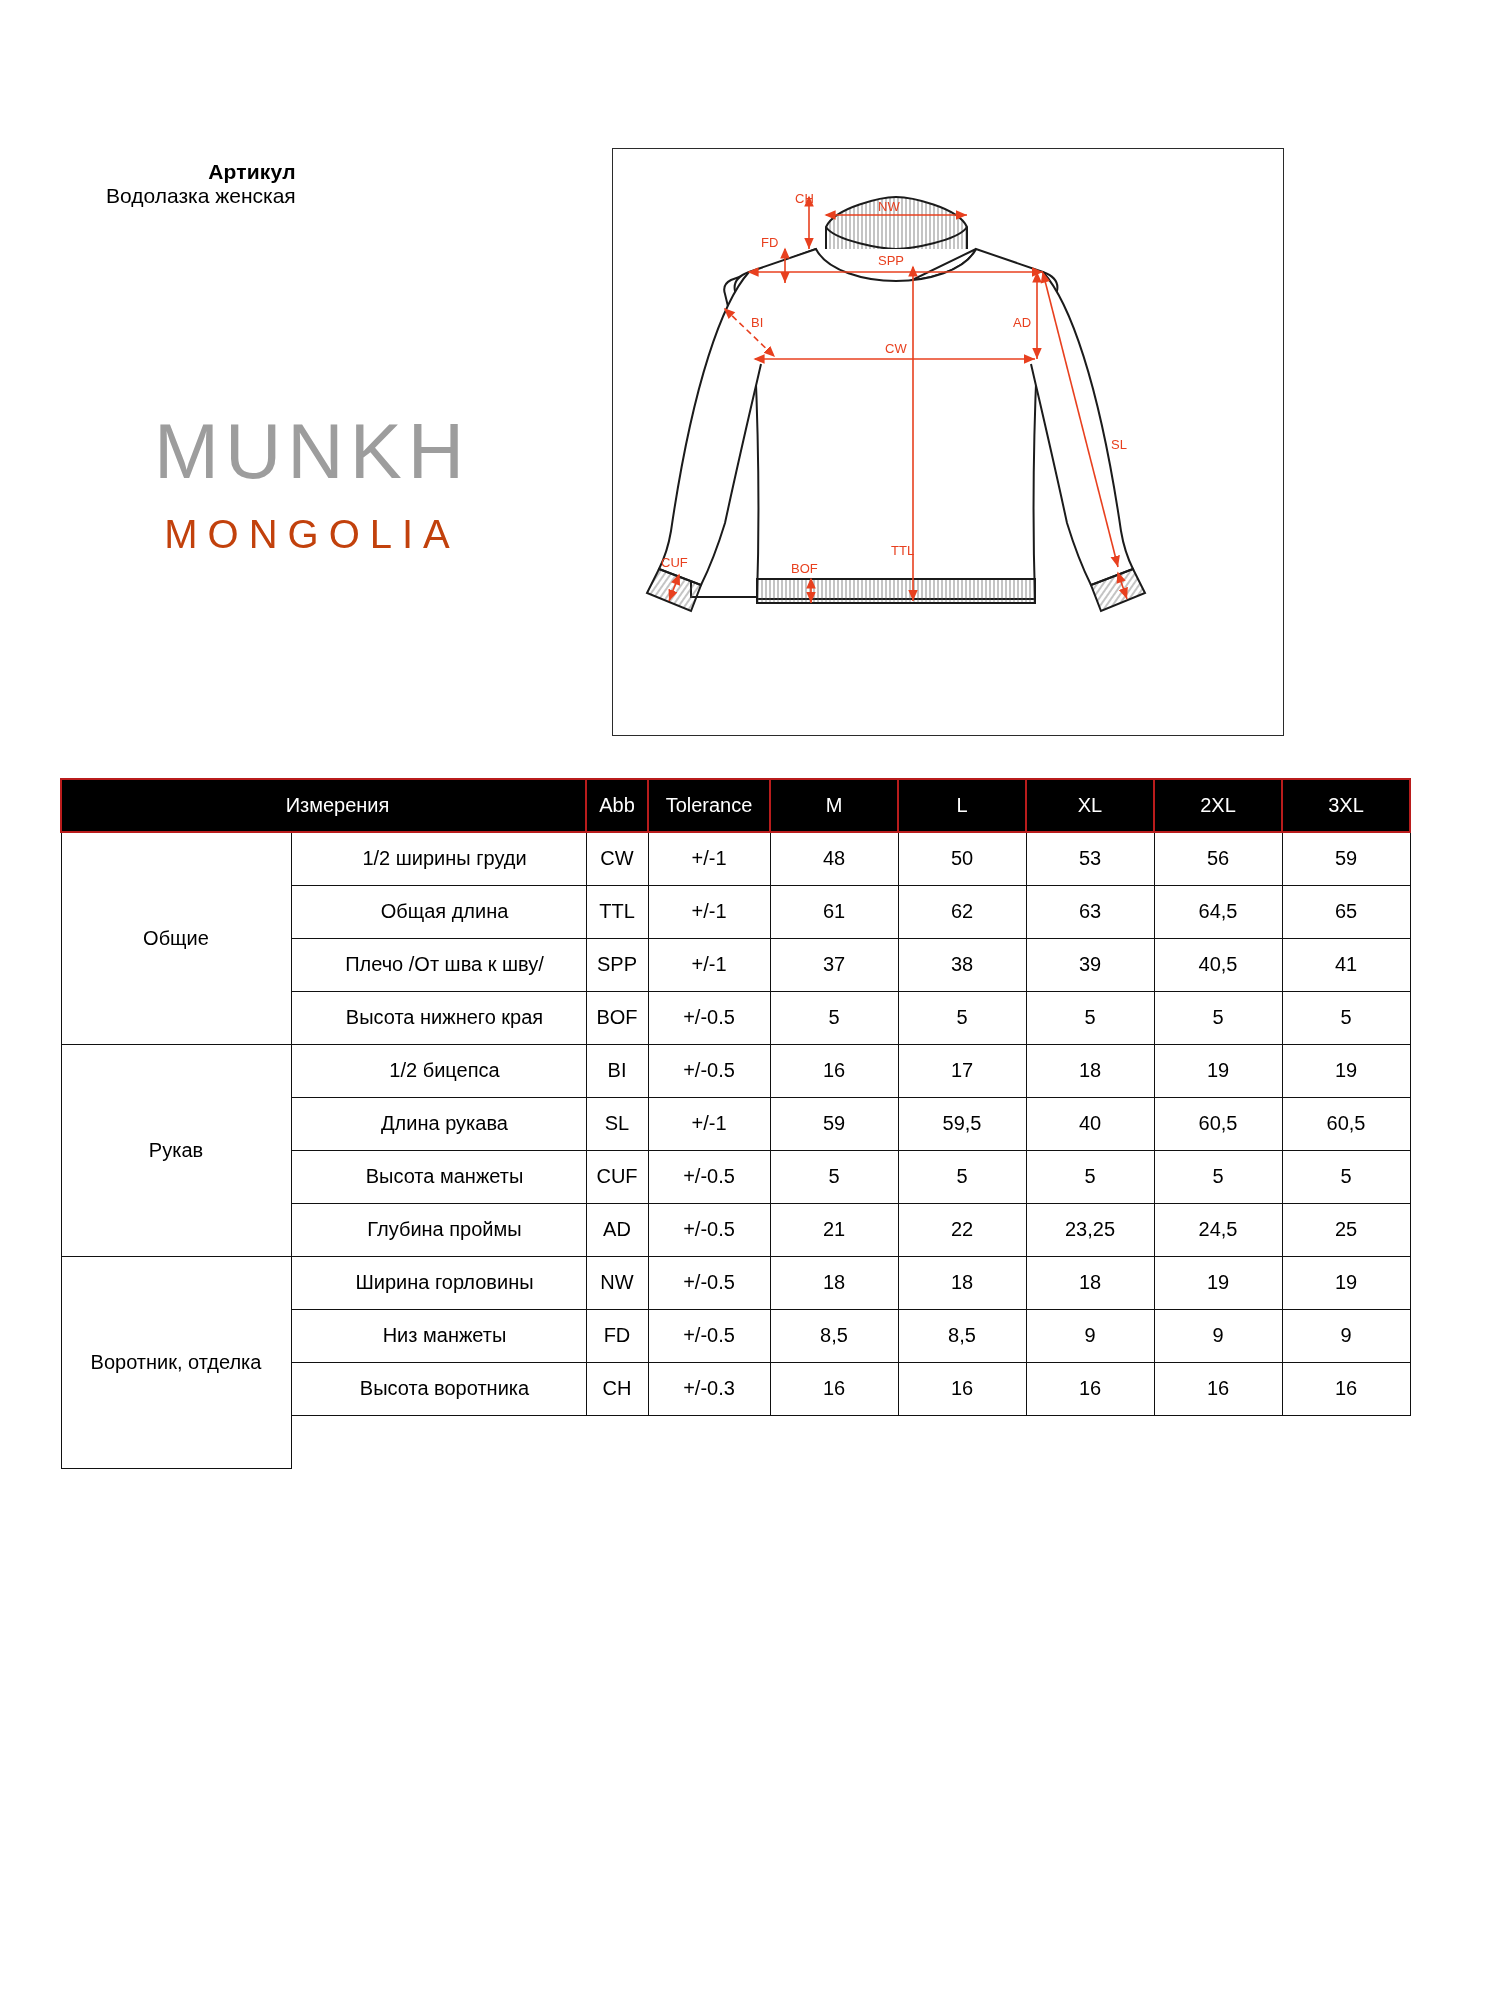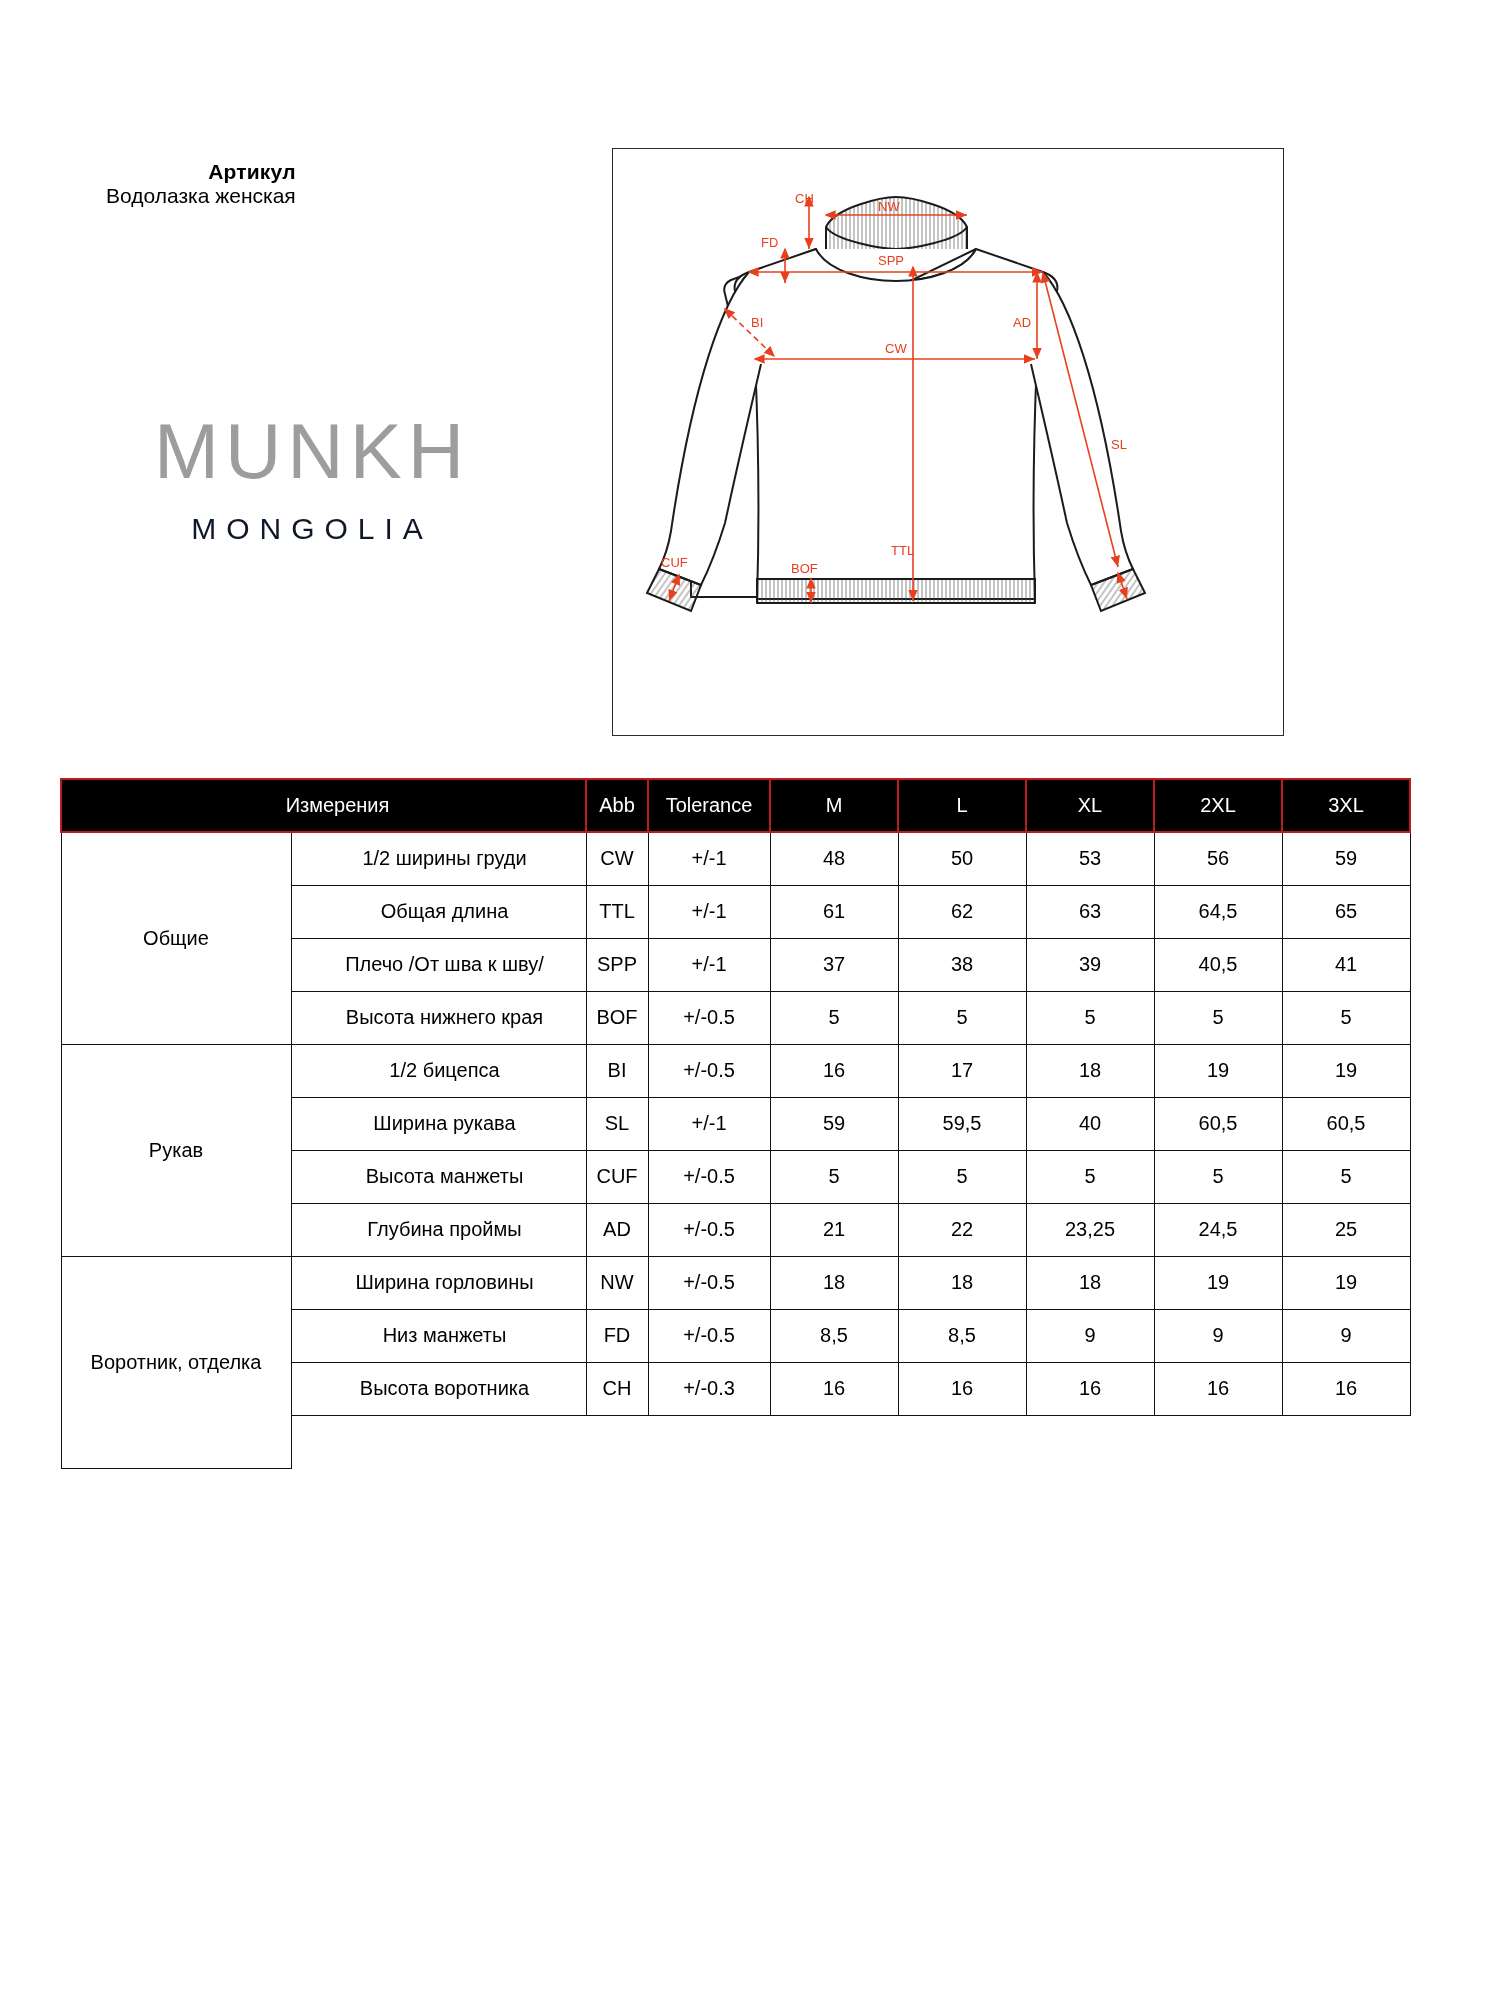--- a/index.html
+++ b/index.html
@@ -48,24 +48,24 @@
   }
   .brand-main {
     font-size: 78px;
     font-weight: 300;
     letter-spacing: 6px;
     line-height: 1;
     color: #9d9d9d;
     margin-top: 12px;
   }
   .brand-sub {
-    font-size: 30px;
+    font-size: 40px;
     letter-spacing: 10px;
     margin-top: 22px;
-    color: #0f172a;
+    color: #c2410c;
   }
 
   
   .tech-box {
     position: absolute;
     left: 612px;
     top: 148px;
     width: 672px;
     height: 588px;
     border: 1px solid #2b2b2b;
@@ -277,21 +277,21 @@
       <td class="col-name">1/2 бицепса</td>
       <td class="col-abb">BI</td>
       <td class="col-tol">+/-0.5</td>
       <td class="col-size">16</td>
       <td class="col-size">17</td>
       <td class="col-size">18</td>
       <td class="col-size">19</td>
       <td class="col-size">19</td>
     </tr>
     <tr>
-      <td class="col-name">Ширина рукава</td>
+      <td class="col-name">Длина рукава</td>
       <td class="col-abb">SL</td>
       <td class="col-tol">+/-1</td>
       <td class="col-size">59</td>
       <td class="col-size">59,5</td>
       <td class="col-size">40</td>
       <td class="col-size">60,5</td>
       <td class="col-size">60,5</td>
     </tr>
     <tr>
       <td class="col-name">Высота манжеты</td>

